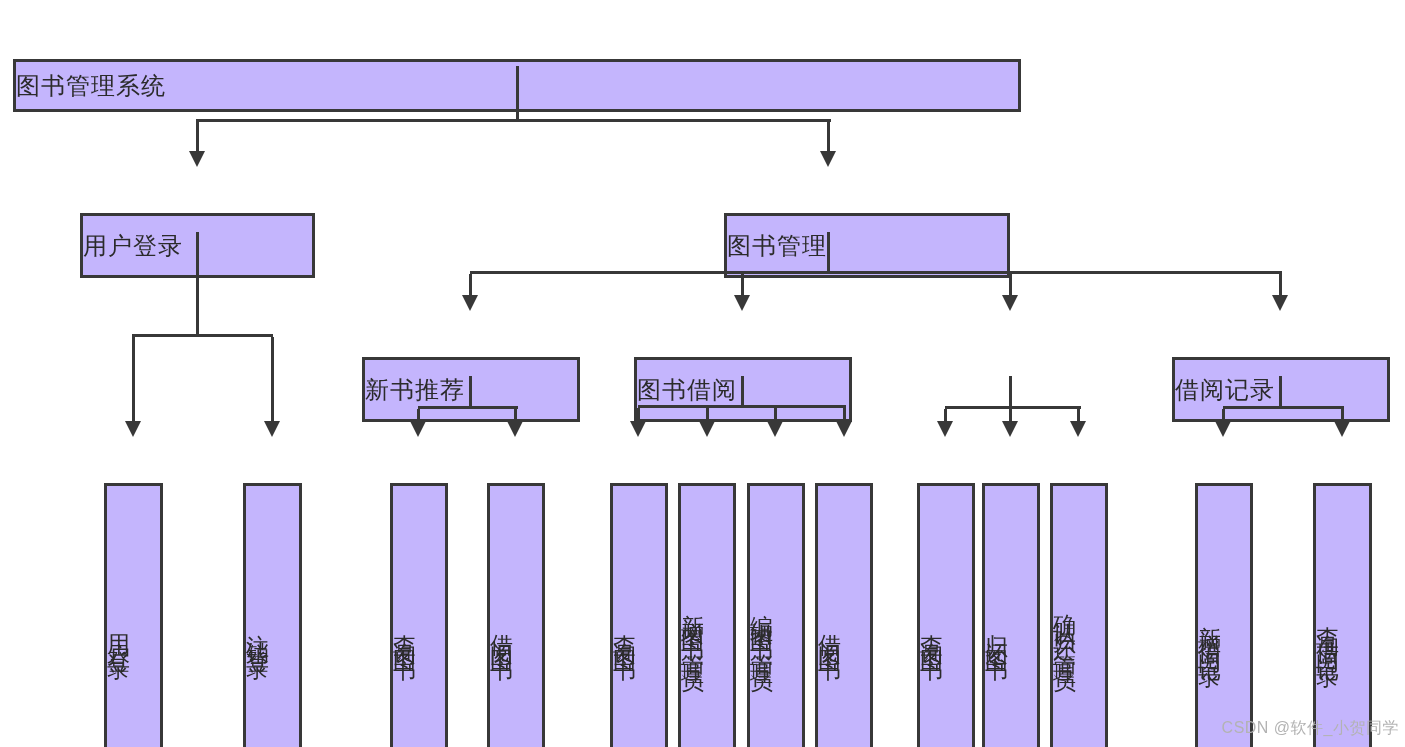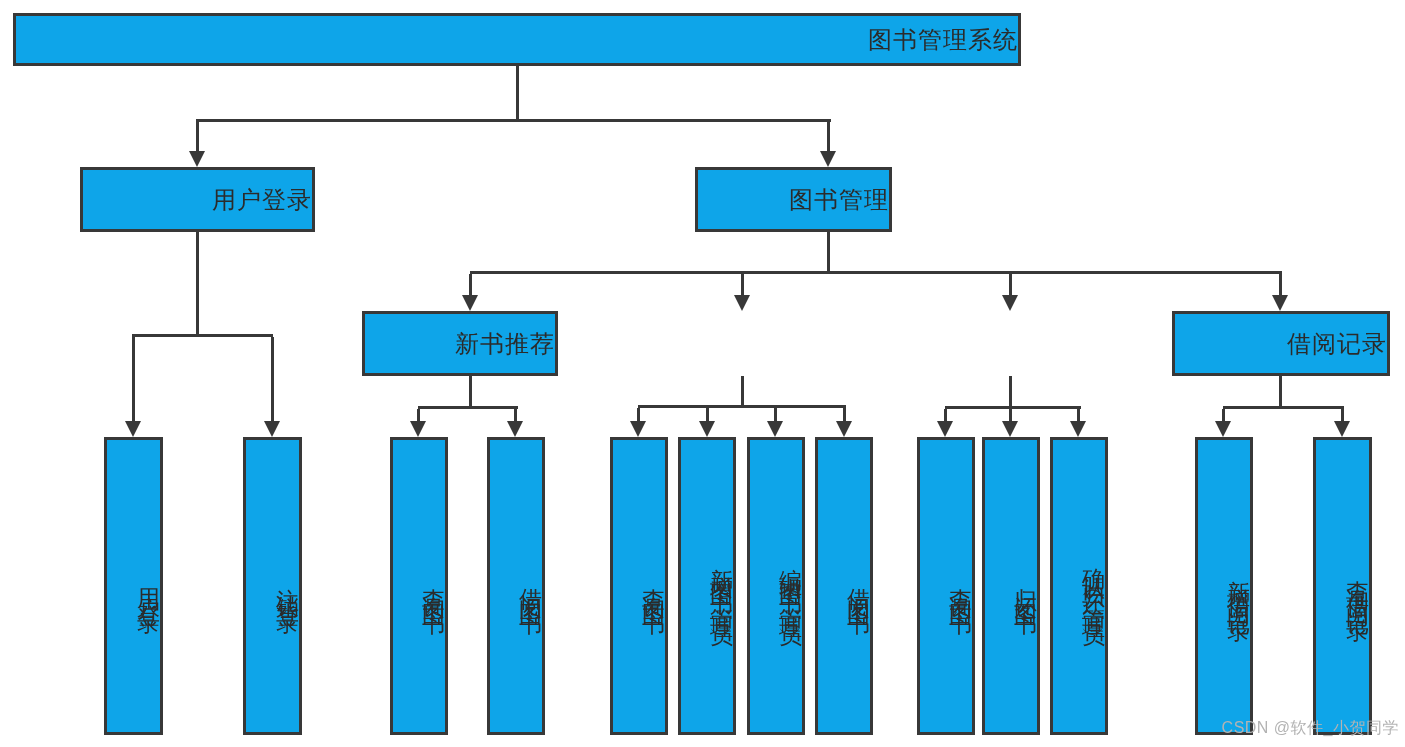--- a/index.html
+++ b/index.html
@@ -11,27 +11,28 @@
   #stage{
     position:relative;
     width:1405px;height:747px;
     background:#ffffff;
     font-family:"Liberation Sans",sans-serif;
     overflow:hidden;
   }
   .box{
     position:absolute;
     border:3px solid var(--line);
-    background:#0ea5e9;
+    background:#c4b5fd;
     box-sizing:border-box;
-    display:flex;align-items:center;justify-content:flex-end;
+    display:flex;align-items:center;justify-content:flex-start;
     color:var(--text);
     font-size:24px;
     letter-spacing:1px;
     white-space:nowrap;
+    margin-top:46px;
   }
   .leaf{
     font-size:23px;
     letter-spacing:8px;
     white-space:normal;
   }
   .leaf .vtext{
     writing-mode:vertical-rl;
     text-orientation:mixed;
     line-height:1;
@@ -66,38 +67,41 @@
   </div>
 
   <div class="vline" style="left:516px;top:66px;height:53px;"></div>
   <div class="hline" style="left:196px;top:119px;width:635px;"></div>
   <div class="arrow" style="left:196px;top:119px;height:32px;"></div>
   <div class="arrow" style="left:827px;top:119px;height:32px;"></div>
 
   <div class="box" style="left:80px;top:167px;width:235px;height:65px;">
     <span>用户登录</span>
   </div>
-  <div class="box" style="left:695px;top:167px;width:197px;height:65px;">
+  <div class="box" style="left:724px;top:167px;width:286px;height:65px;">
     <span>图书管理</span>
   </div>
 
   <div class="vline" style="left:196px;top:232px;height:102px;"></div>
   <div class="hline" style="left:132px;top:334px;width:141px;"></div>
   <div class="arrow" style="left:132px;top:337px;height:84px;"></div>
   <div class="arrow" style="left:271px;top:337px;height:84px;"></div>
 
   <div class="vline" style="left:827px;top:232px;height:39px;"></div>
   <div class="hline" style="left:470px;top:271px;width:812px;"></div>
   <div class="arrow" style="left:469px;top:274px;height:21px;"></div>
   <div class="arrow" style="left:741px;top:274px;height:21px;"></div>
   <div class="arrow" style="left:1009px;top:274px;height:21px;"></div>
   <div class="arrow" style="left:1279px;top:274px;height:21px;"></div>
 
-  <div class="box" style="left:362px;top:311px;width:196px;height:65px;">
+  <div class="box" style="left:362px;top:311px;width:218px;height:65px;">
     <span>新书推荐</span>
+  </div>
+  <div class="box" style="left:634px;top:311px;width:218px;height:65px;">
+    <span>图书借阅</span>
   </div>
   <div class="box" style="left:1172px;top:311px;width:218px;height:65px;">
     <span>借阅记录</span>
   </div>
 
   <div class="vline" style="left:469px;top:376px;height:30px;"></div>
   <div class="hline" style="left:418px;top:406px;width:100px;"></div>
   <div class="arrow" style="left:417px;top:409px;height:12px;"></div>
   <div class="arrow" style="left:514px;top:409px;height:12px;"></div>
 

